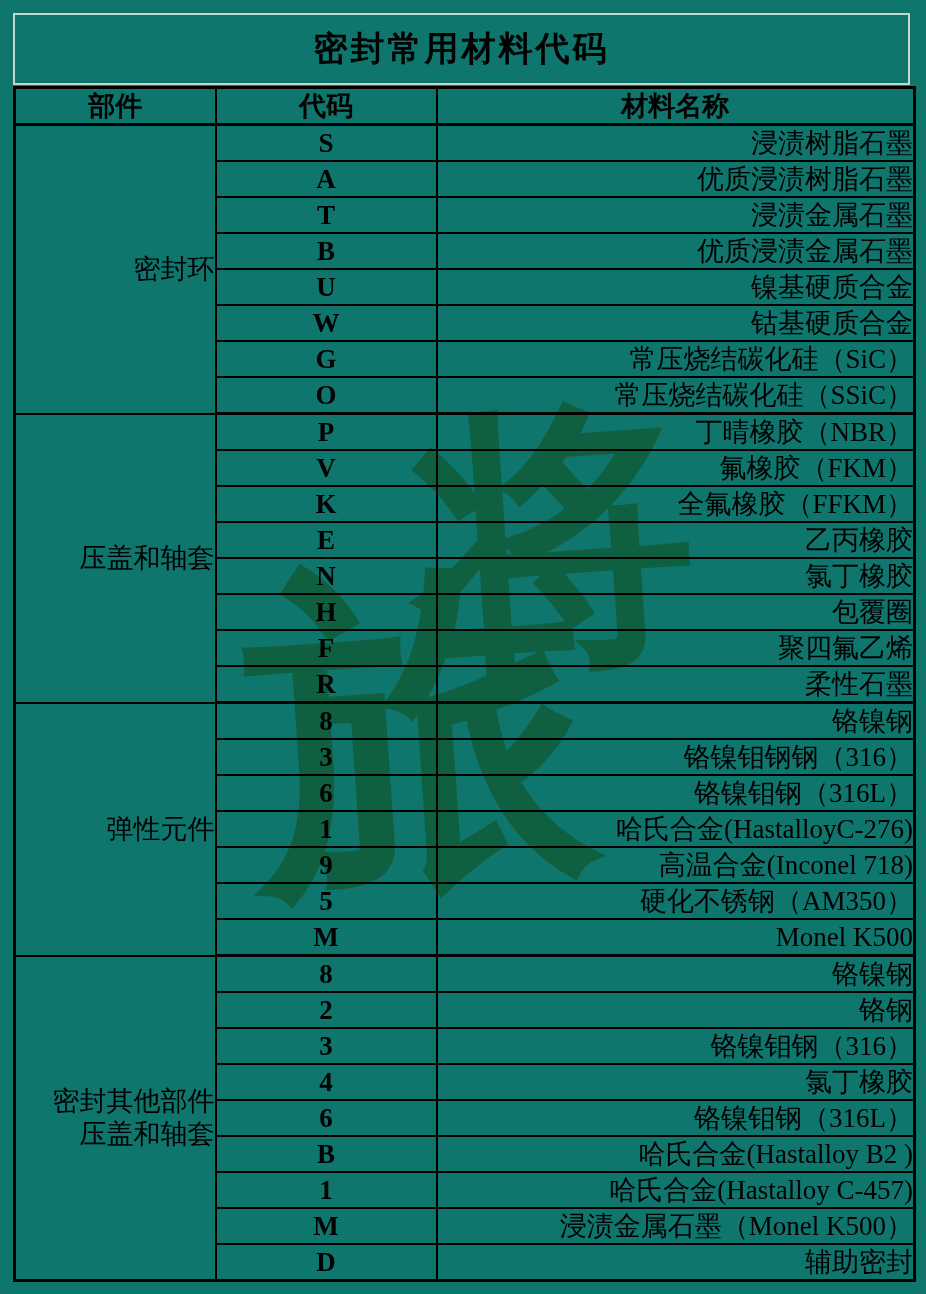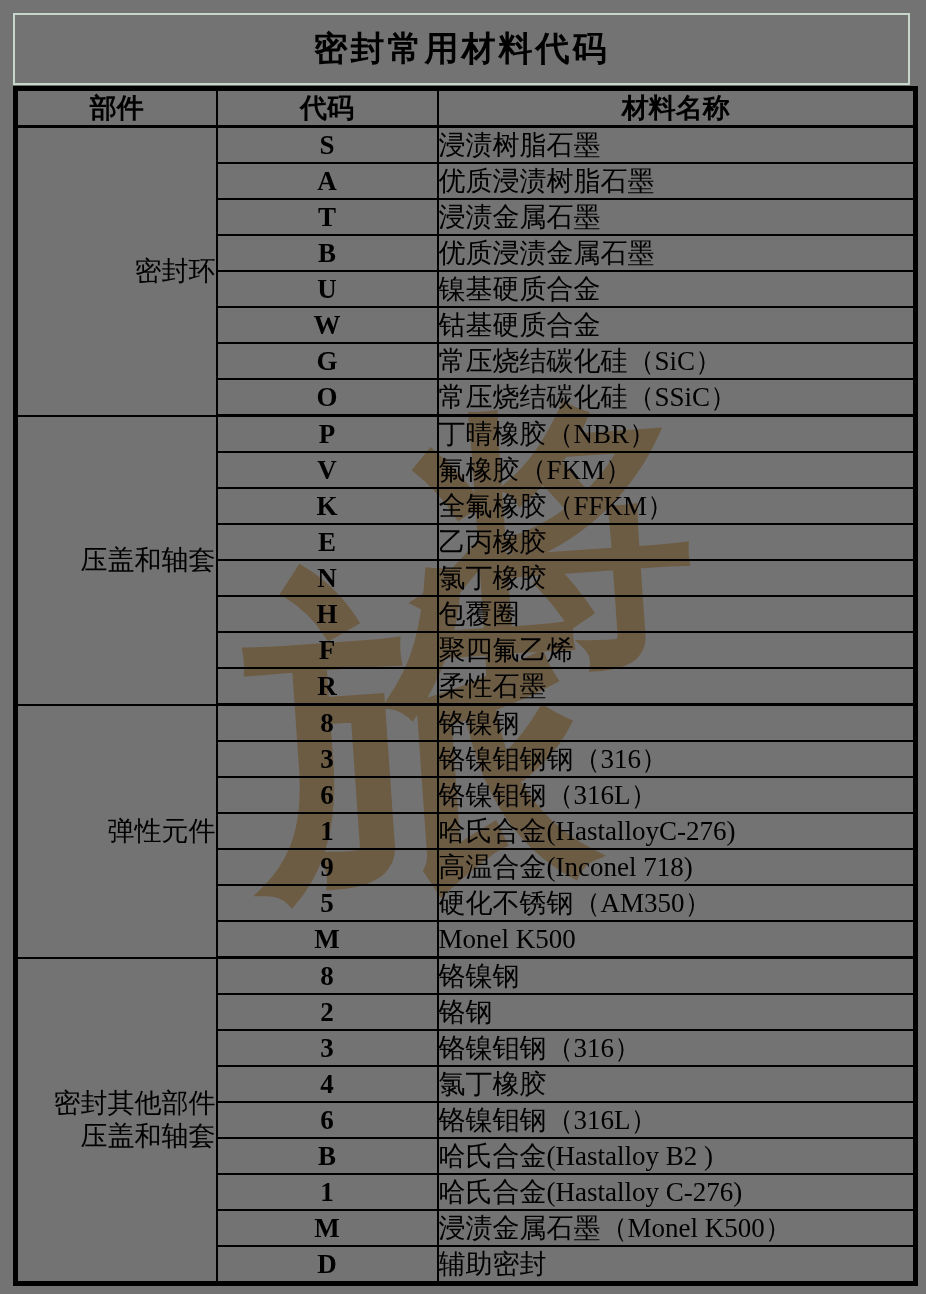--- a/index.html
+++ b/index.html
@@ -1,19 +1,19 @@
 <!DOCTYPE html>
 <html><head>
 <meta charset="utf-8">
 <style>
   html,body{margin:0;padding:0;background:#ffffff;}
   .page{
     position:relative;
     width:926px;height:1294px;
-    background:#737373;
+    background:#0f766e;
     font-family:"Liberation Serif","DejaVu Serif",serif;
     color:#000;
     overflow:hidden;
   }
   .title-box{
     position:absolute;left:13px;top:13px;
     width:893px;height:68px;
     border:2px solid #c6d6cb;
     display:flex;align-items:center;justify-content:center;
   }
@@ -30,35 +30,35 @@
   table.materials col.c-part{width:201px;}
   table.materials col.c-code{width:221px;}
   table.materials col.c-name{width:478px;}
   table.materials th, table.materials td{
     border:2px solid #000;
     padding:0;
     font-size:27px;
     line-height:1.2;
     background:transparent;
   }
-  table.materials{border:5px solid #000000;}
+  table.materials{border:3px solid #000000;}
   table.materials th{
     height:34px;font-weight:bold;text-align:center;
     border-bottom-width:3px;
   }
   table.materials td{height:34px;}
   td.part-cell{
     text-align:right;vertical-align:middle;
     white-space:pre-line;
   }
   td.code-cell{
     text-align:center;font-weight:bold;
   }
   td.material-cell{
-    text-align:left;padding-left:5px;margin-left:20px;
+    text-align:right;padding-left:5px;margin-left:20px;
   }
   tr.group-end td{border-bottom-width:3px;}
   .watermark{
     position:absolute;left:0;top:0;width:100%;height:100%;
     pointer-events:none;
     mix-blend-mode:multiply;
     z-index:5;
   }
   .wm-char{
     position:absolute;
@@ -208,21 +208,21 @@
         <tr>
           <td class="code-cell">6</td>
           <td class="material-cell">铬镍钼钢（316L）</td>
         </tr>
         <tr>
           <td class="code-cell">B</td>
           <td class="material-cell">哈氏合金(Hastalloy B2 )</td>
         </tr>
         <tr>
           <td class="code-cell">1</td>
-          <td class="material-cell">哈氏合金(Hastalloy C-276)</td>
+          <td class="material-cell">哈氏合金(Hastalloy C-457)</td>
         </tr>
         <tr>
           <td class="code-cell">M</td>
           <td class="material-cell">浸渍金属石墨（Monel K500）</td>
         </tr>
         <tr class="group-end">
           <td class="code-cell">D</td>
           <td class="material-cell">辅助密封</td>
         </tr>
       </tbody>

